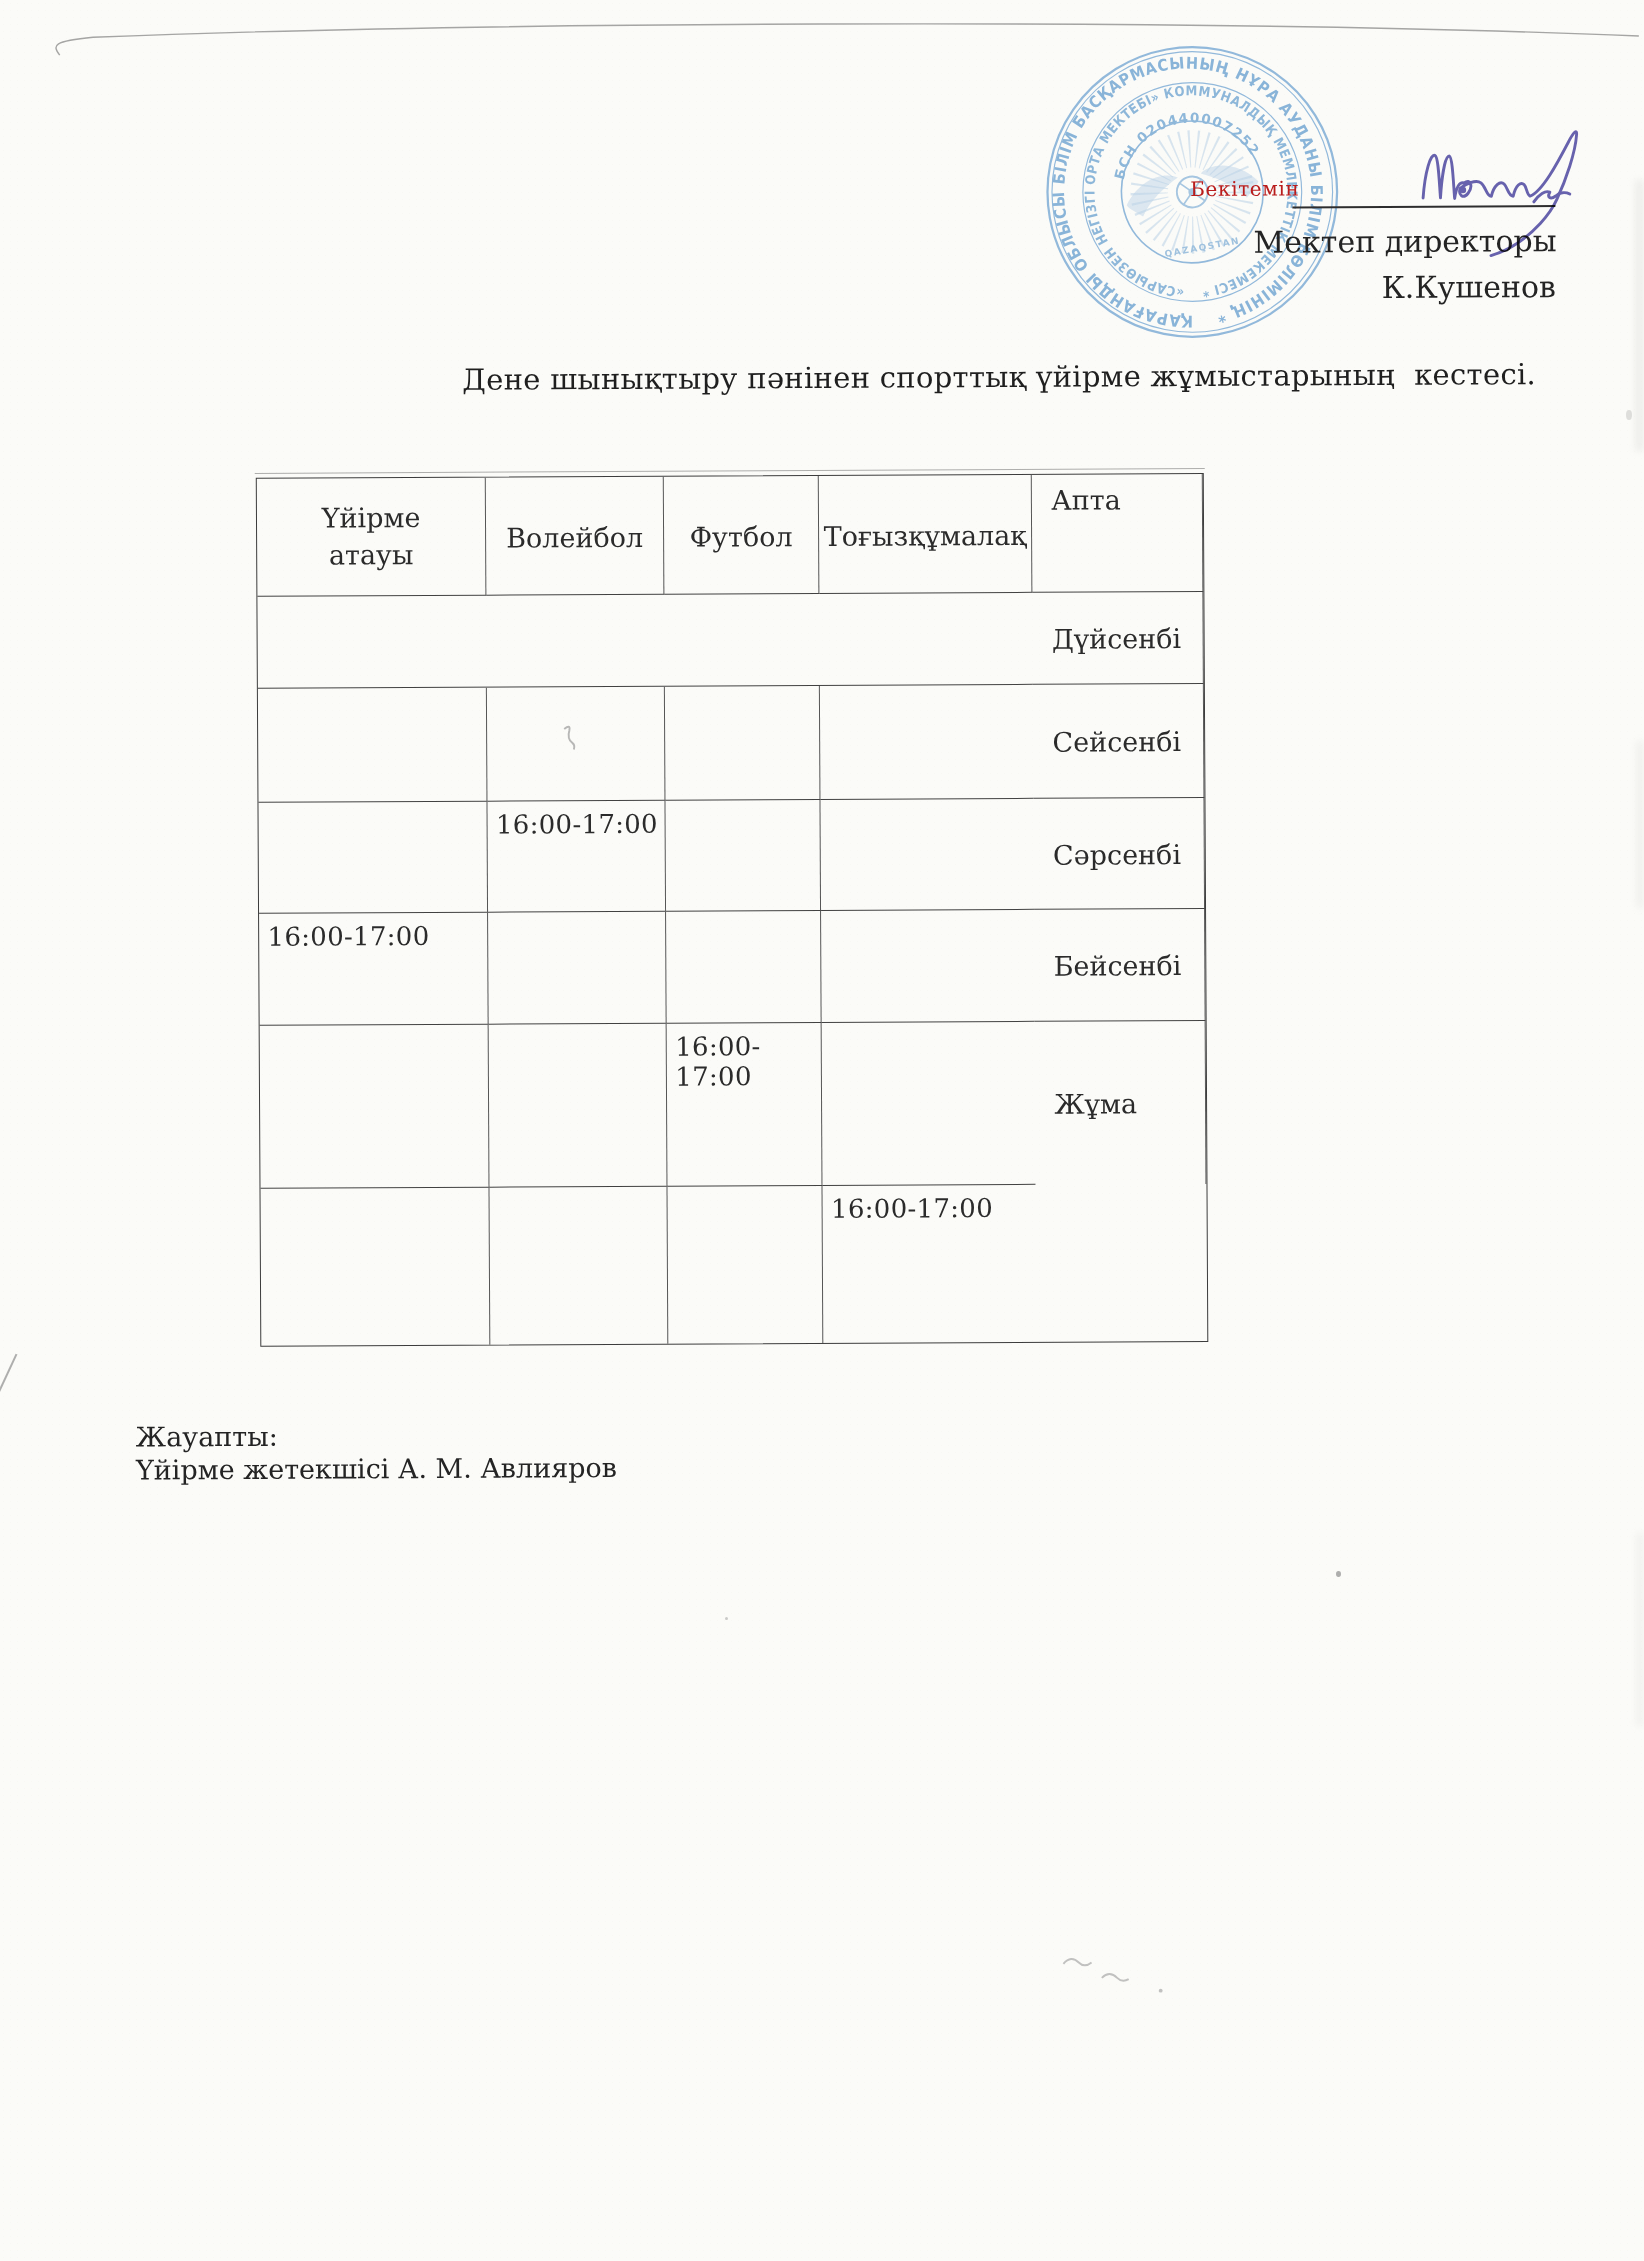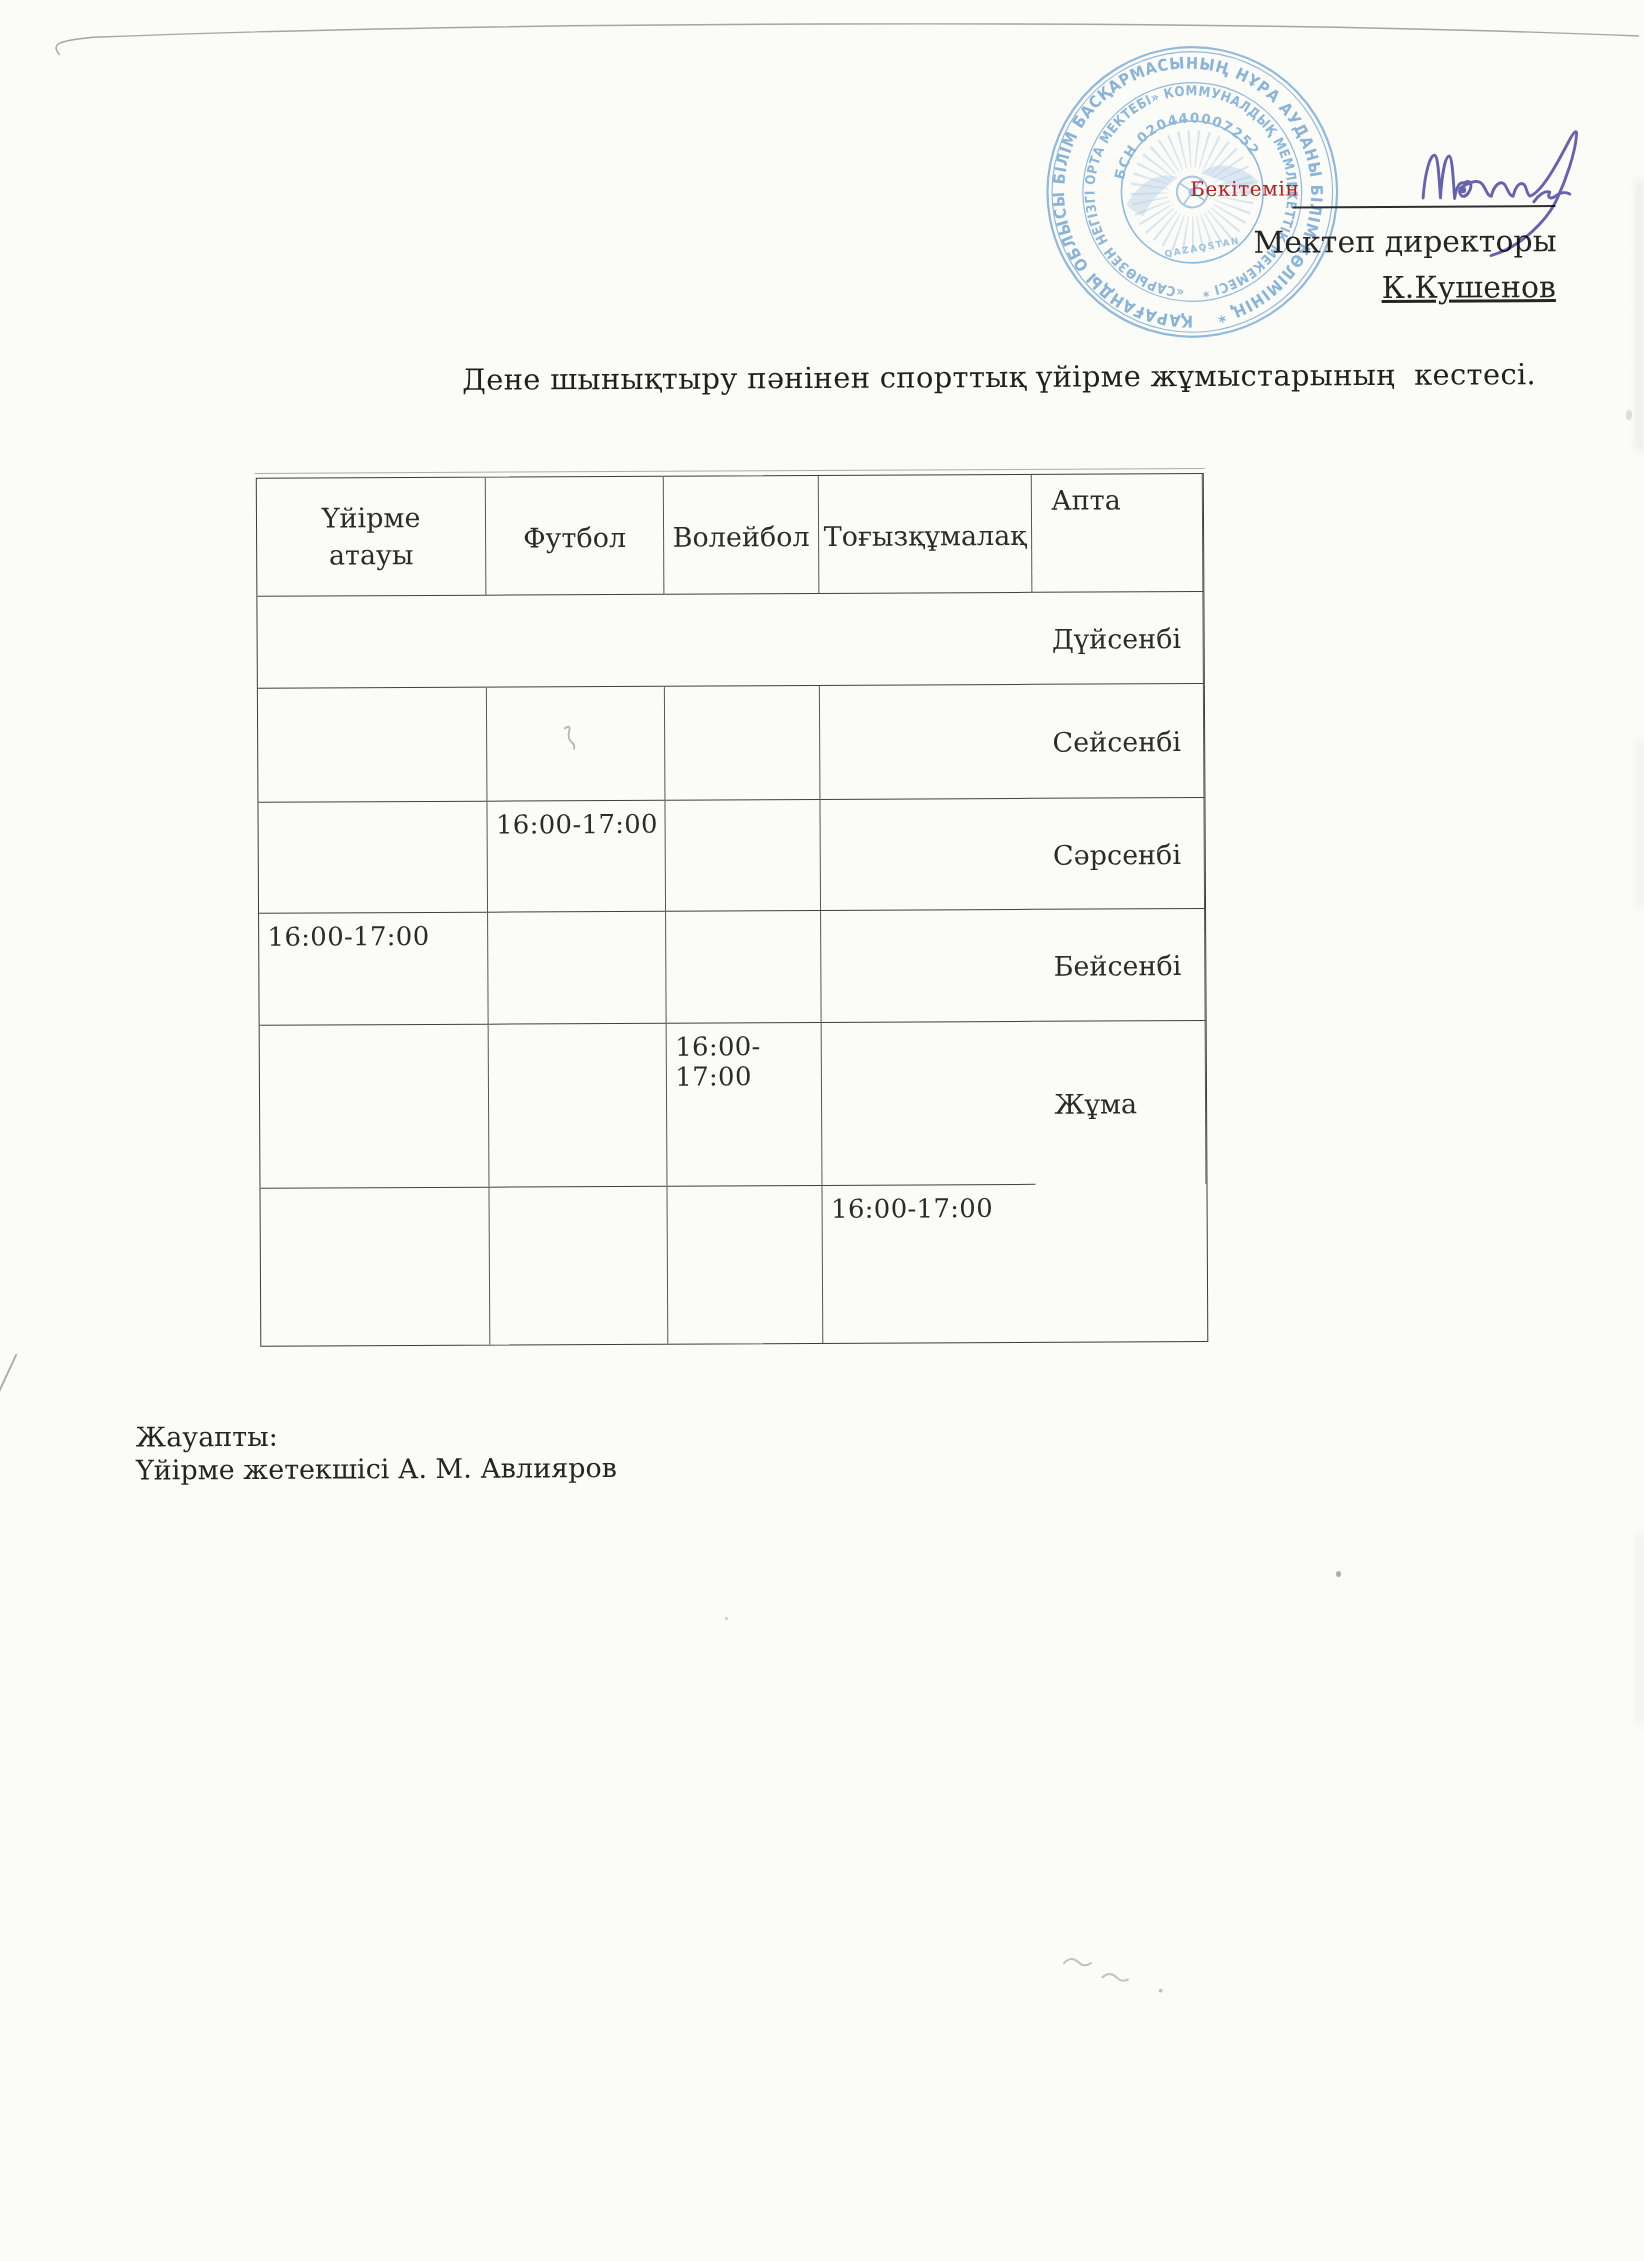--- a/index.html
+++ b/index.html
@@ -10,21 +10,21 @@
   .page::before { content:""; position:absolute; inset:0;
     background-image:radial-gradient(#f3f3ef 0.6px, transparent 0.6px);
     background-size:7px 7px; opacity:.4; pointer-events:none; }
 
   .doc { position:absolute; inset:0; transform:rotate(-0.3deg); transform-origin:805px 902px; }
 
   
   .approve-label { position:absolute; left:1194px; top:179px; font-size:20px; color:#b91c1c; z-index:3; letter-spacing:0.6px; }
   .sig-line { position:absolute; left:1296px; top:209px; width:263px; height:1.9px; background:#2e2e2e; z-index:3; }
   .director-title { position:absolute; right:84px; top:227px; font-size:30px; color:#242424; z-index:3; }
-  .director-name { position:absolute; right:85px; top:273px; font-size:30px; color:#242424; z-index:3;text-decoration:underline; }
+  .director-name { position:absolute; right:85px; top:273px; font-size:30px; color:#242424; z-index:3; }
 
   .signature-svg { position:absolute; left:1417px; top:124px; z-index:5; mix-blend-mode:multiply; opacity:.92; }
 
   
   .stamp-svg { position:absolute; left:1048px; top:46px; z-index:1; opacity:.85; transform:rotate(-10deg); mix-blend-mode:multiply; }
   .stamp-svg text { font-family:"DejaVu Sans","Liberation Sans",sans-serif; font-weight:bold; }
 
   
   .doc-title { position:absolute; left:465px; top:361px; font-size:29px; color:#1f1f1f; white-space:pre; letter-spacing:0.3px; z-index:2; }
 
@@ -113,22 +113,22 @@
     </svg>
     <div class="director-title">Мектеп директоры</div>
     <div class="director-name">К.Кушенов</div>
 
     <div class="doc-title">Дене шынықтыру пәнінен спорттық үйірме жұмыстарының  кестесі.</div>
 
     <div class="sched">
 
       <div class="cell hd hd-corner">Үйірме
 атауы</div>
+      <div class="cell hd">Волейбол</div>
       <div class="cell hd">Футбол</div>
-      <div class="cell hd">Волейбол</div>
       <div class="cell hd">Тоғызқұмалақ</div>
 
       <div class="cell apta">Апта</div>
       <div class="cell cl merge4"></div>
 
       <div class="cell day">Дүйсенбі</div>
       <div class="cell time"></div>
       <div class="cell time"></div>
       <div class="cell time"></div>
       <div class="cell time cl"></div>

